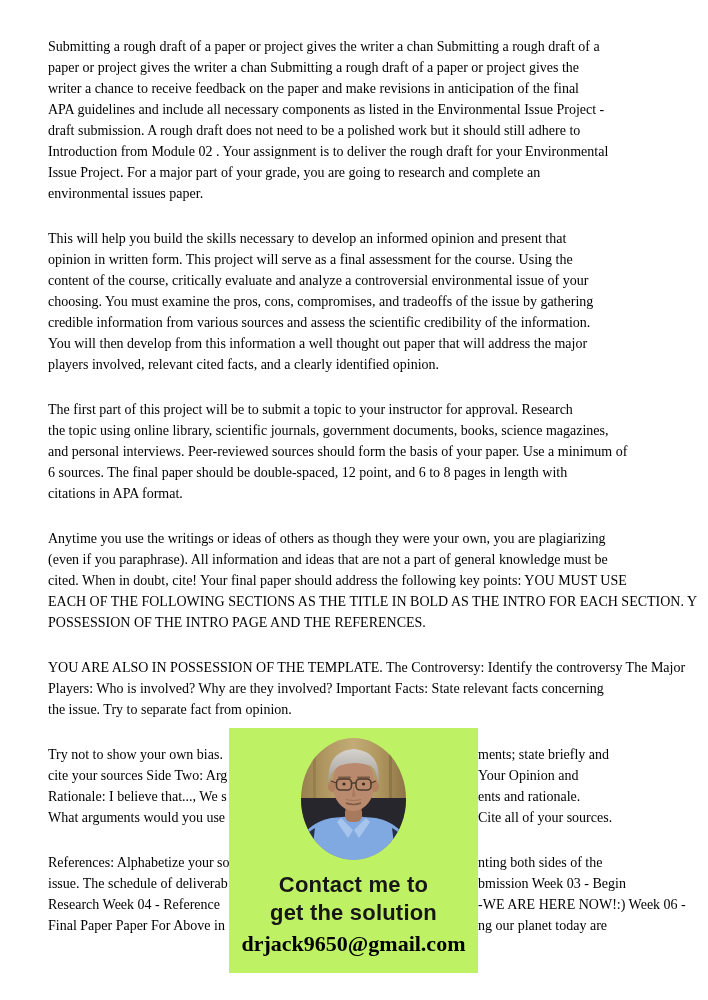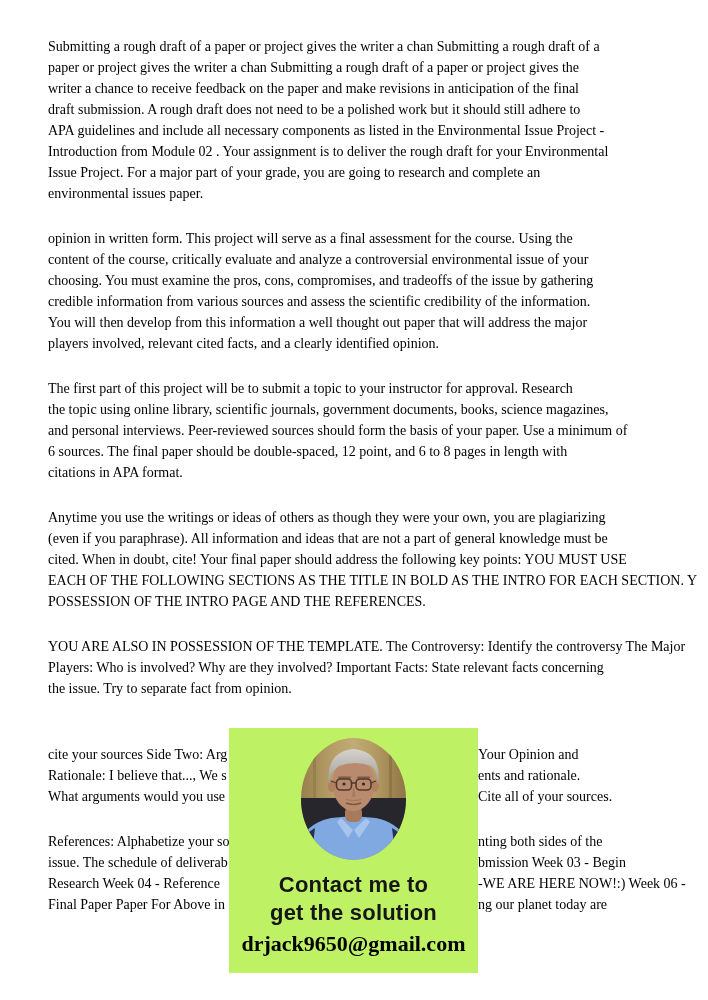--- a/index.html
+++ b/index.html
@@ -68,27 +68,28 @@
   }
 </style>
 </head>
 <body style="background: rgb(255, 255, 255); color: rgb(0, 0, 0);">
 
 <div class="doc-text">
     <div class="para">
       <div class="line">Submitting a rough draft of a paper or project gives the writer a chan Submitting a rough draft of a</div>
       <div class="line">paper or project gives the writer a chan Submitting a rough draft of a paper or project gives the</div>
       <div class="line">writer a chance to receive feedback on the paper and make revisions in anticipation of the final</div>
+      <div class="line">APA guidelines and include all necessary components as listed in the Environmental Issue Project -</div>
       <div class="line">draft submission. A rough draft does not need to be a polished work but it should still adhere to</div>
-      <div class="line">APA guidelines and include all necessary components as listed in the Environmental Issue Project -</div>
       <div class="line">Introduction from Module 02 . Your assignment is to deliver the rough draft for your Environmental</div>
       <div class="line">Issue Project. For a major part of your grade, you are going to research and complete an</div>
       <div class="line">environmental issues paper.</div>
     </div>
     <div class="para">
+      <div class="line">This will help you build the skills necessary to develop an informed opinion and present that</div>
       <div class="line">opinion in written form. This project will serve as a final assessment for the course. Using the</div>
       <div class="line">content of the course, critically evaluate and analyze a controversial environmental issue of your</div>
       <div class="line">choosing. You must examine the pros, cons, compromises, and tradeoffs of the issue by gathering</div>
       <div class="line">credible information from various sources and assess the scientific credibility of the information.</div>
       <div class="line">You will then develop from this information a well thought out paper that will address the major</div>
       <div class="line">players involved, relevant cited facts, and a clearly identified opinion.</div>
     </div>
     <div class="para">
       <div class="line">The first part of this project will be to submit a topic to your instructor for approval. Research</div>
       <div class="line">the topic using online library, scientific journals, government documents, books, science magazines,</div>
@@ -102,21 +103,21 @@
       <div class="line">cited. When in doubt, cite! Your final paper should address the following key points: YOU MUST USE</div>
       <div class="line">EACH OF THE FOLLOWING SECTIONS AS THE TITLE IN BOLD AS THE INTRO FOR EACH SECTION. Y</div>
       <div class="line">POSSESSION OF THE INTRO PAGE AND THE REFERENCES.</div>
     </div>
     <div class="para">
       <div class="line">YOU ARE ALSO IN POSSESSION OF THE TEMPLATE. The Controversy: Identify the controversy The Major</div>
       <div class="line">Players: Who is involved? Why are they involved? Important Facts: State relevant facts concerning</div>
       <div class="line">the issue. Try to separate fact from opinion.</div>
     </div>
     <div class="para">
-      <div class="line"></div>
+      <div class="line"><span class="frag-left">Try not to show your own bias.</span><span class="frag-right">ments; state briefly and</span></div>
       <div class="line"><span class="frag-left">cite your sources Side Two: Arg</span><span class="frag-right">Your Opinion and</span></div>
       <div class="line"><span class="frag-left">Rationale: I believe that..., We s</span><span class="frag-right">ents and rationale.</span></div>
       <div class="line"><span class="frag-left">What arguments would you use</span><span class="frag-right">Cite all of your sources.</span></div>
     </div>
     <div class="para">
       <div class="line"><span class="frag-left">References: Alphabetize your so</span><span class="frag-right">nting both sides of the</span></div>
       <div class="line"><span class="frag-left">issue. The schedule of deliverab</span><span class="frag-right">bmission Week 03 - Begin</span></div>
       <div class="line"><span class="frag-left">Research Week 04 - Reference</span><span class="frag-right">-WE ARE HERE NOW!:) Week 06 -</span></div>
       <div class="line"><span class="frag-left">Final Paper Paper For Above in</span><span class="frag-right">ng our planet today are</span></div>
     </div>

